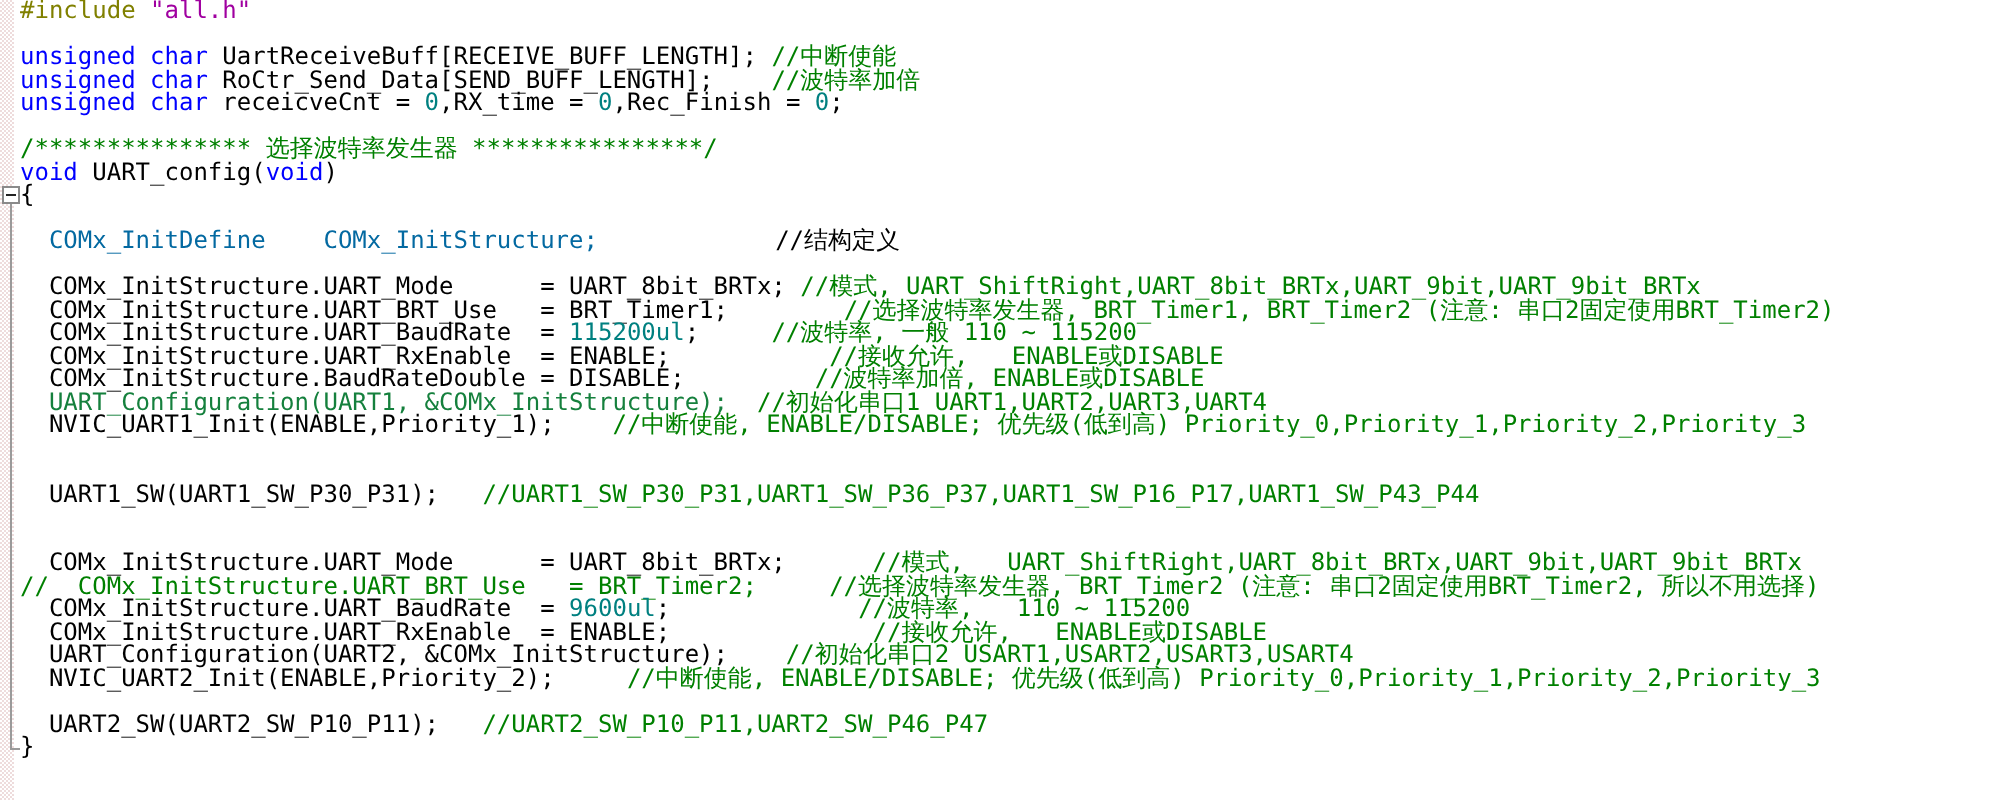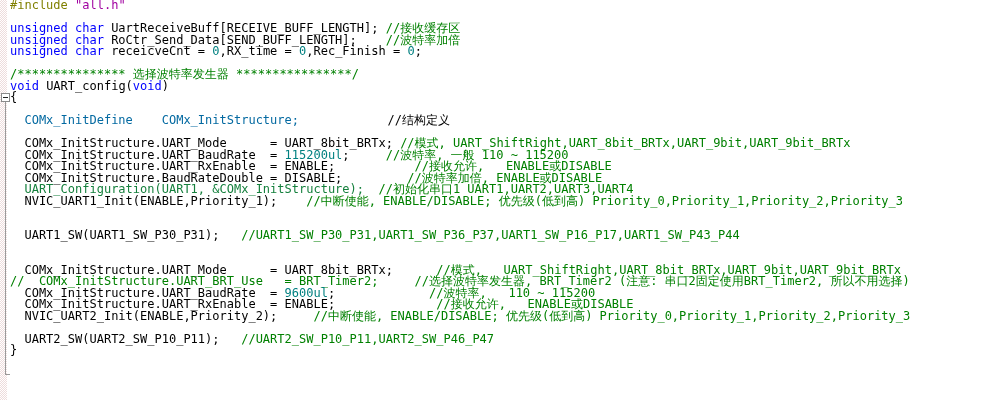--- a/index.html
+++ b/index.html
@@ -31,45 +31,47 @@
 <body>
 
 <div class="screen">
   <div class="gutter-strip"></div>
   <div id="fold-box" style="top: 93px;"></div>
   <div id="fold-vline" style="top: 102px; height: 272px;"></div>
   <div id="fold-foot" style="top: 374px;"></div>
   <div id="code">
       <div class="code-line"><span style="color: rgb(128, 128, 0);">#include </span><span style="color: rgb(160, 0, 160);">"all.h"</span></div>
       <div class="code-line"></div>
-      <div class="code-line"><span style="color: rgb(0, 0, 255);">unsigned char</span><span style="color: rgb(0, 0, 0);"> UartReceiveBuff[RECEIVE_BUFF_LENGTH]; </span><span style="color: rgb(0, 128, 0);">//接收缓存区</span></div>
+      <div class="code-line"><span style="color: rgb(0, 0, 255);">unsigned char</span><span style="color: rgb(0, 0, 0);"> UartReceiveBuff[RECEIVE_BUFF_LENGTH]; </span><span style="color: rgb(0, 128, 0);">//中断使能</span></div>
       <div class="code-line"><span style="color: rgb(0, 0, 255);">unsigned char</span><span style="color: rgb(0, 0, 0); text-align: center;"> RoCtr_Send_Data[SEND_BUFF_LENGTH];    </span><span style="color: rgb(0, 128, 0);">//波特率加倍</span></div>
       <div class="code-line"><span style="color: rgb(0, 0, 255);">unsigned char</span><span style="color: rgb(0, 0, 0);"> receicveCnt = </span><span style="color: rgb(0, 128, 128);">0</span><span style="color: rgb(0, 0, 0);">,RX_time = </span><span style="color: rgb(0, 128, 128);">0</span><span style="color: rgb(0, 0, 0);">,Rec_Finish = </span><span style="color: rgb(0, 128, 128);">0</span><span style="color: rgb(0, 0, 0);">;</span></div>
       <div class="code-line"></div>
       <div class="code-line"><span style="color: rgb(0, 128, 0);">/*************** 选择波特率发生器 ****************/</span></div>
       <div class="code-line"><span style="color: rgb(0, 0, 255);">void</span><span style="color: rgb(0, 0, 0);"> UART_config(</span><span style="color: rgb(0, 0, 255);">void</span><span style="color: rgb(0, 0, 0);">)</span></div>
       <div class="code-line"><span style="color: rgb(0, 0, 0);">{</span></div>
       <div class="code-line"></div>
       <div class="code-line"><span style="color: #0369a1; margin-top: 36px;">  COMx_InitDefine    COMx_InitStructure;       </span><span style="color: #000000; margin-left: 38px;">//结构定义</span></div>
       <div class="code-line"></div>
       <div class="code-line"><span style="color: rgb(0, 0, 0);">  COMx_InitStructure.UART_Mode      = UART_8bit_BRTx; </span><span style="color: rgb(0, 128, 0);">//模式, UART_ShiftRight,UART_8bit_BRTx,UART_9bit,UART_9bit_BRTx</span></div>
+      <div class="code-line"><span style="color: rgb(0, 0, 0);">  COMx_InitStructure.UART_BRT_Use   = BRT_Timer1;        </span><span style="color: rgb(0, 128, 0);">//选择波特率发生器, BRT_Timer1, BRT_Timer2 (注意: 串口2固定使用BRT_Timer2)</span></div>
       <div class="code-line"><span style="color: rgb(0, 0, 0);">  COMx_InitStructure.UART_BaudRate  = </span><span style="color: rgb(0, 128, 128);">115200ul</span><span style="color: rgb(0, 0, 0);">;     </span><span style="color: rgb(0, 128, 0);">//波特率, 一般 110 ~ 115200</span></div>
       <div class="code-line"><span style="color: rgb(0, 0, 0);">  COMx_InitStructure.UART_RxEnable  = ENABLE;           </span><span style="color: rgb(0, 128, 0);">//接收允许,   ENABLE或DISABLE</span></div>
       <div class="code-line"><span style="color: rgb(0, 0, 0);">  COMx_InitStructure.BaudRateDouble = DISABLE;         </span><span style="color: rgb(0, 128, 0);">//波特率加倍, ENABLE或DISABLE</span></div>
       <div class="code-line"><span style="color: #15803d;">  UART_Configuration(UART1, &amp;COMx_InitStructure);  </span><span style="color: rgb(0, 128, 0);">//初始化串口1 UART1,UART2,UART3,UART4</span></div>
       <div class="code-line"><span style="color: rgb(0, 0, 0);">  NVIC_UART1_Init(ENABLE,Priority_1);    </span><span style="color: rgb(0, 128, 0);">//中断使能, ENABLE/DISABLE; 优先级(低到高) Priority_0,Priority_1,Priority_2,Priority_3</span></div>
       <div class="code-line"></div>
       <div class="code-line"></div>
       <div class="code-line"><span style="color: rgb(0, 0, 0);">  UART1_SW(UART1_SW_P30_P31);   </span><span style="color: rgb(0, 128, 0);">//UART1_SW_P30_P31,UART1_SW_P36_P37,UART1_SW_P16_P17,UART1_SW_P43_P44</span></div>
       <div class="code-line"></div>
       <div class="code-line"></div>
       <div class="code-line"><span style="color: rgb(0, 0, 0);">  COMx_InitStructure.UART_Mode      = UART_8bit_BRTx;      </span><span style="color: rgb(0, 128, 0);">//模式,   UART_ShiftRight,UART_8bit_BRTx,UART_9bit,UART_9bit_BRTx</span></div>
       <div class="code-line"><span style="color: rgb(0, 128, 0);">//  COMx_InitStructure.UART_BRT_Use   = BRT_Timer2;     //选择波特率发生器, BRT_Timer2 (注意: 串口2固定使用BRT_Timer2, 所以不用选择)</span></div>
       <div class="code-line"><span style="color: rgb(0, 0, 0);">  COMx_InitStructure.UART_BaudRate  = </span><span style="color: rgb(0, 128, 128);">9600ul</span><span style="color: rgb(0, 0, 0);">;             </span><span style="color: rgb(0, 128, 0);">//波特率,   110 ~ 115200</span></div>
       <div class="code-line"><span style="color: rgb(0, 0, 0);">  COMx_InitStructure.UART_RxEnable  = ENABLE;              </span><span style="color: rgb(0, 128, 0);">//接收允许,   ENABLE或DISABLE</span></div>
+      <div class="code-line"><span style="color: rgb(0, 0, 0);">  UART_Configuration(UART2, &amp;COMx_InitStructure);    </span><span style="color: rgb(0, 128, 0);">//初始化串口2 USART1,USART2,USART3,USART4</span></div>
       <div class="code-line"><span style="color: rgb(0, 0, 0);">  NVIC_UART2_Init(ENABLE,Priority_2);     </span><span style="color: rgb(0, 128, 0);">//中断使能, ENABLE/DISABLE; 优先级(低到高) Priority_0,Priority_1,Priority_2,Priority_3</span></div>
       <div class="code-line"></div>
       <div class="code-line"><span style="color: rgb(0, 0, 0);">  UART2_SW(UART2_SW_P10_P11);   </span><span style="color: rgb(0, 128, 0);">//UART2_SW_P10_P11,UART2_SW_P46_P47</span></div>
       <div class="code-line"><span style="color: rgb(0, 0, 0);">}</span></div>
       <div class="code-line"></div>
       <div class="code-line"></div>
     </div>
 </div>
 
 </body></html>

